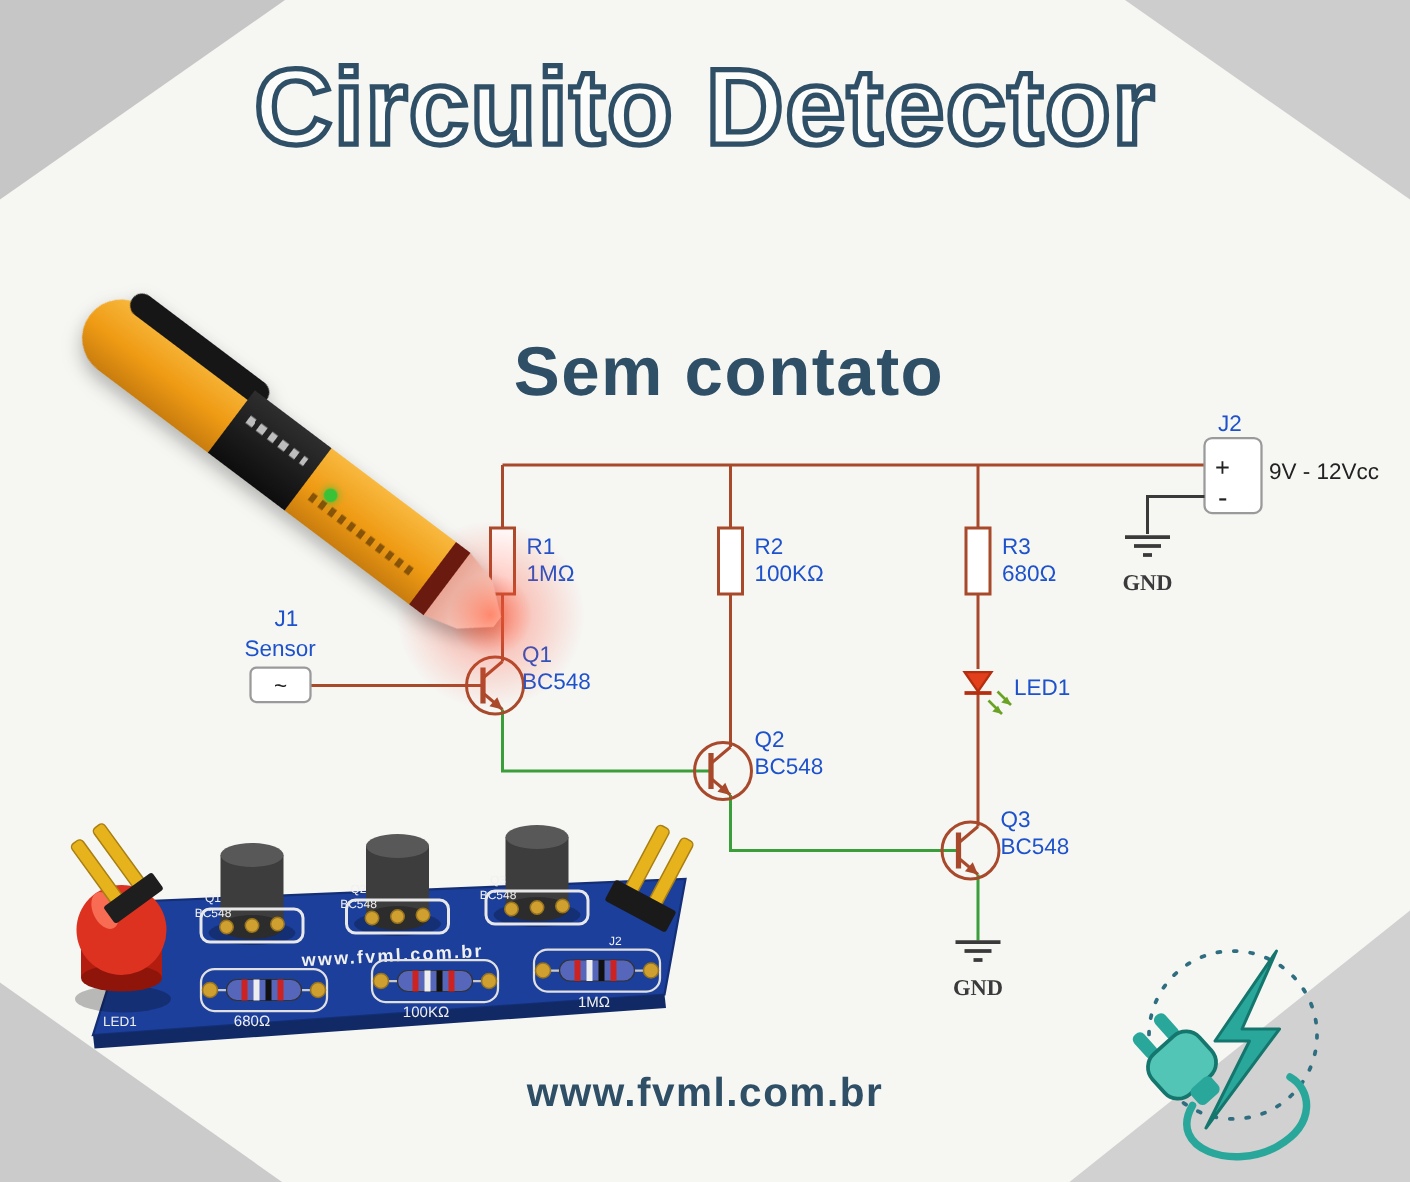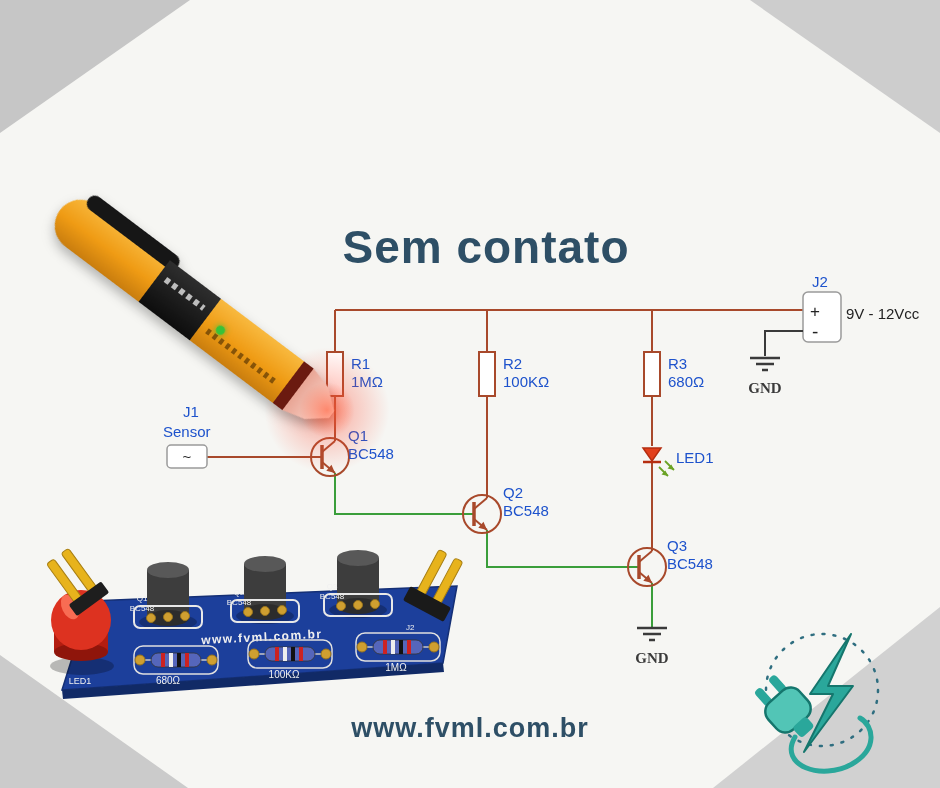--- a/index.html
+++ b/index.html
@@ -282,20 +282,21 @@
       <g transform="translate(788,710) rotate(-42)">
         <rect x="-14" y="-36" width="9" height="20" rx="4" fill="#2aa79b"></rect>
         <rect x="5" y="-36" width="9" height="20" rx="4" fill="#2aa79b"></rect>
         <rect x="-21" y="-18" width="42" height="36" rx="12" fill="#52c5b6" stroke="#15766d" stroke-width="2.5"></rect>
         <rect x="-9" y="16" width="18" height="14" rx="4" fill="#2aa79b"></rect>
       </g>
     </g>
   </svg>
 
   <div class="title">
+    <div>Circuito Detector</div>
   </div>
   <div class="subtitle">Sem contato</div>
 
   <div class="pen">
     <div class="pen-glow big"></div>
     <div class="pen-body">
       <div class="seg cap">
         <div class="pen-clip"></div>
       </div>
       <div class="seg black">

